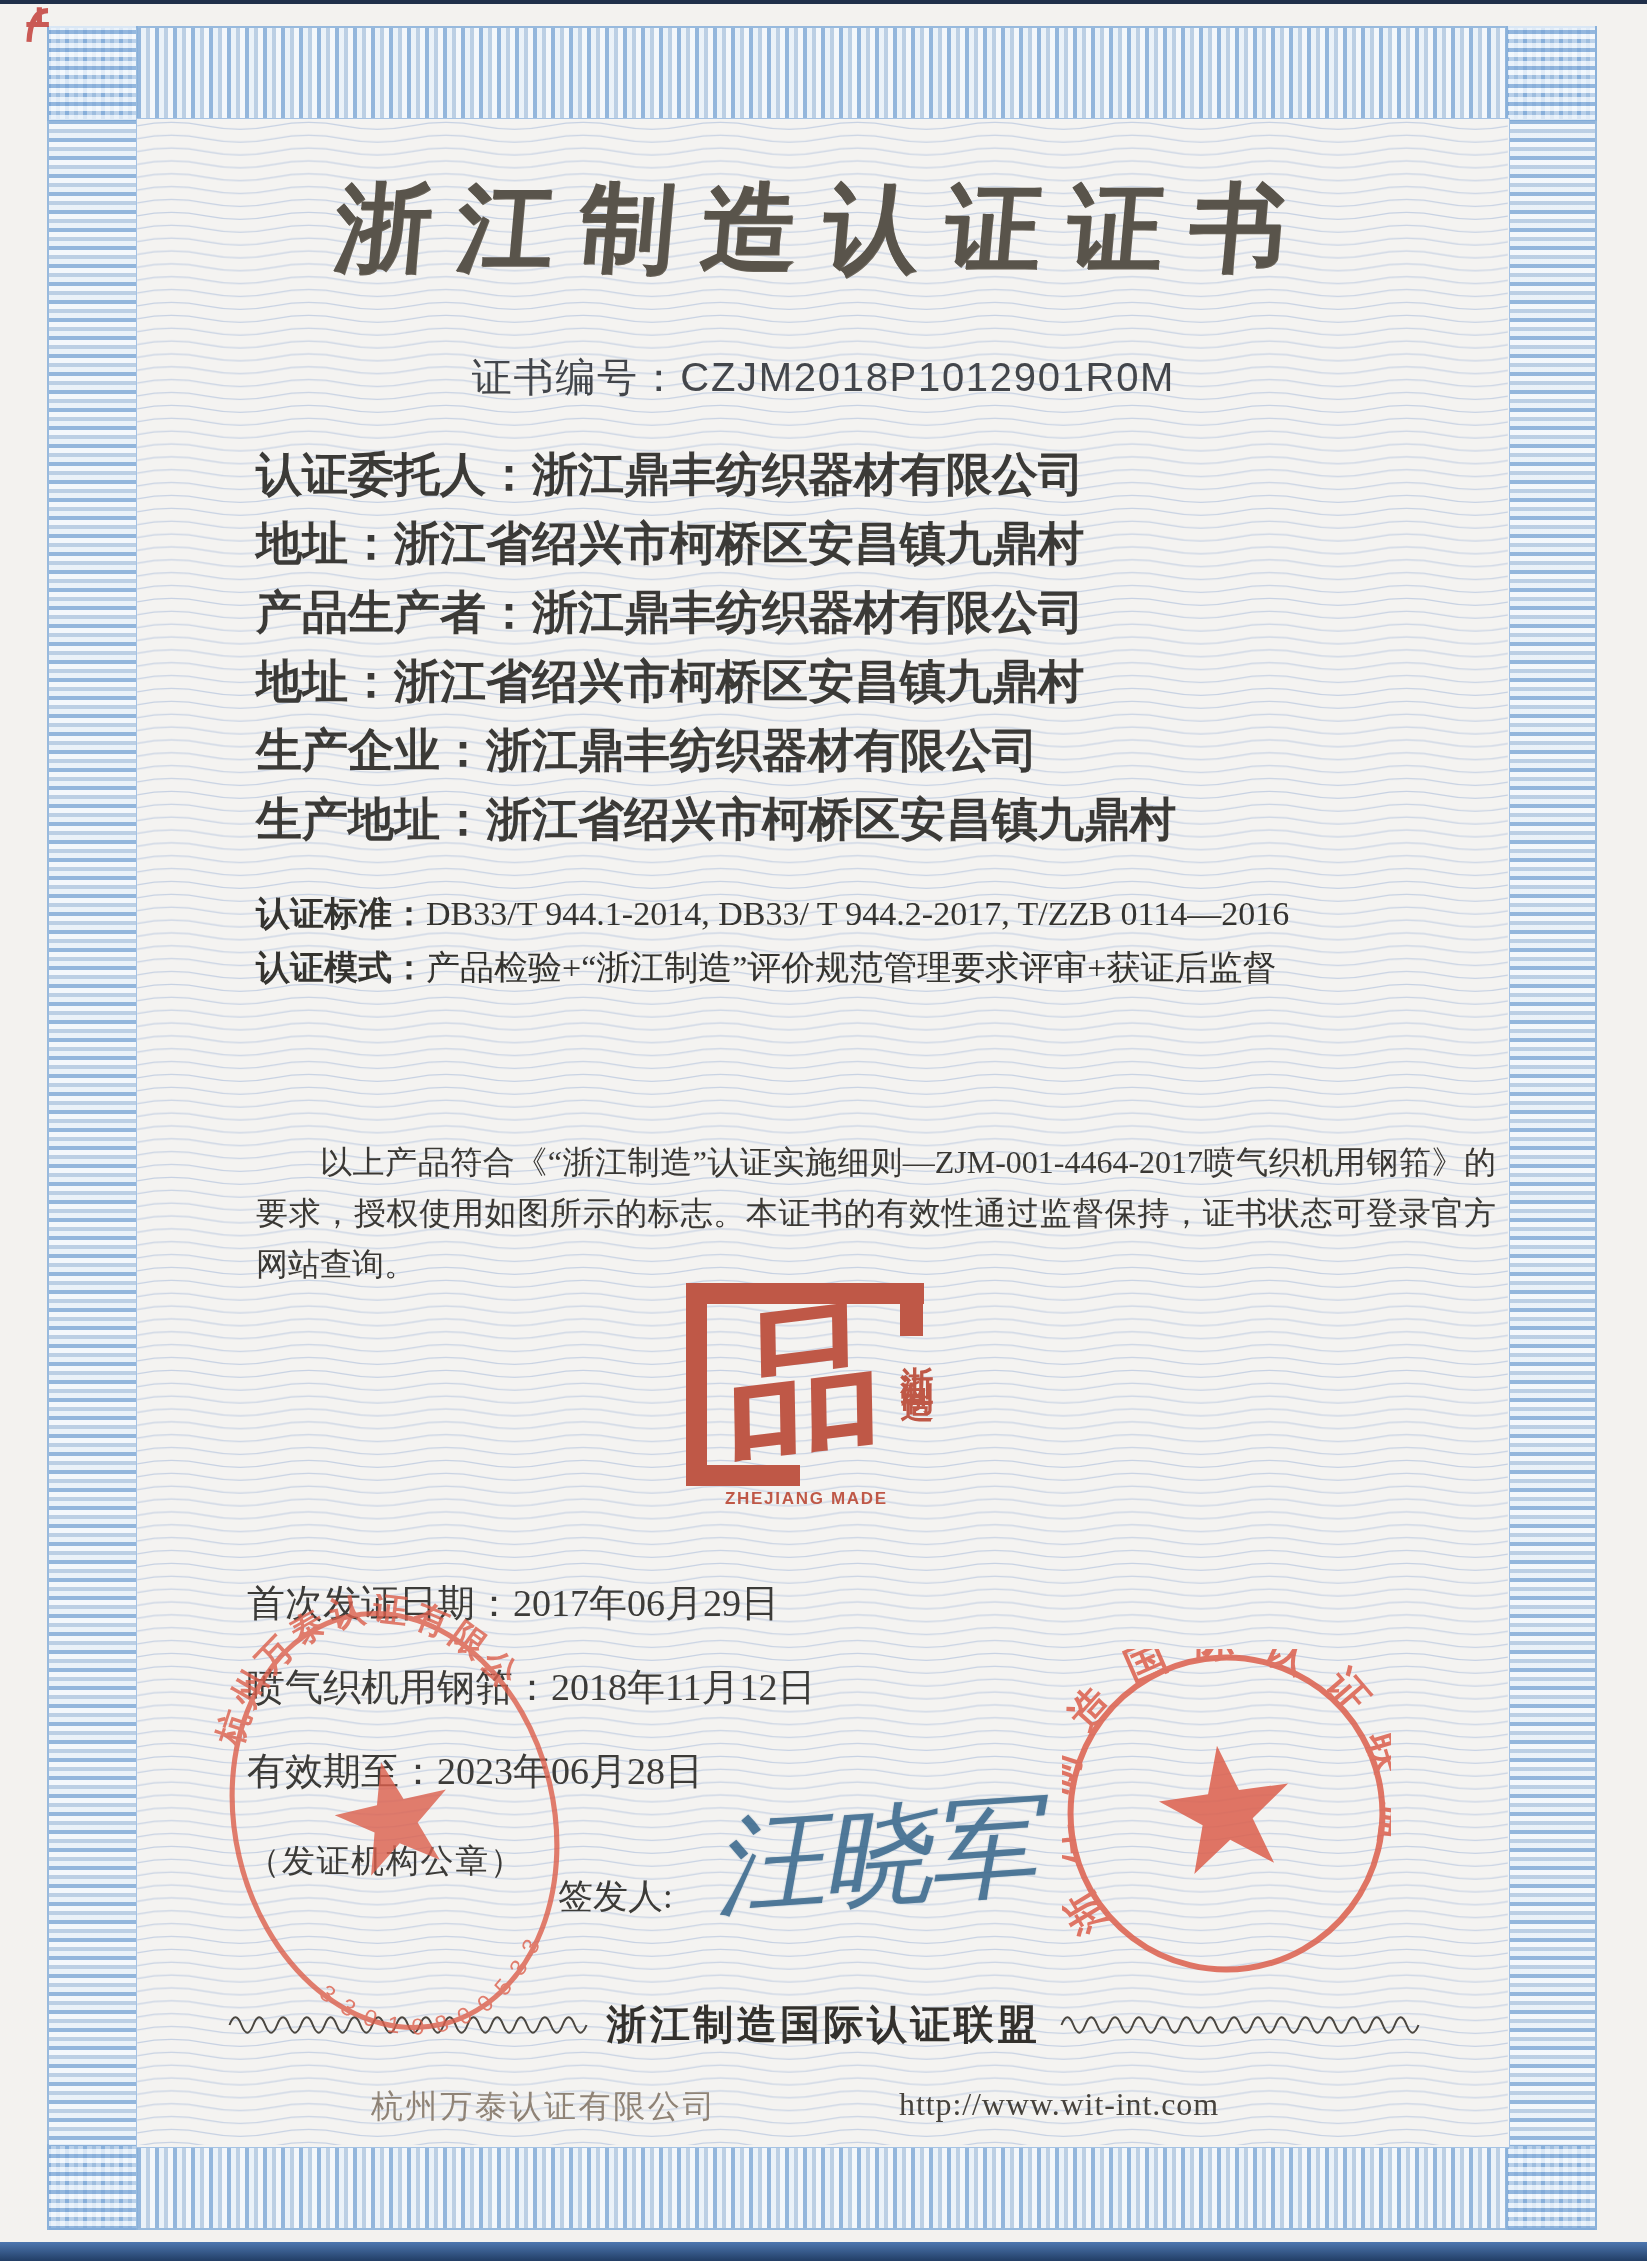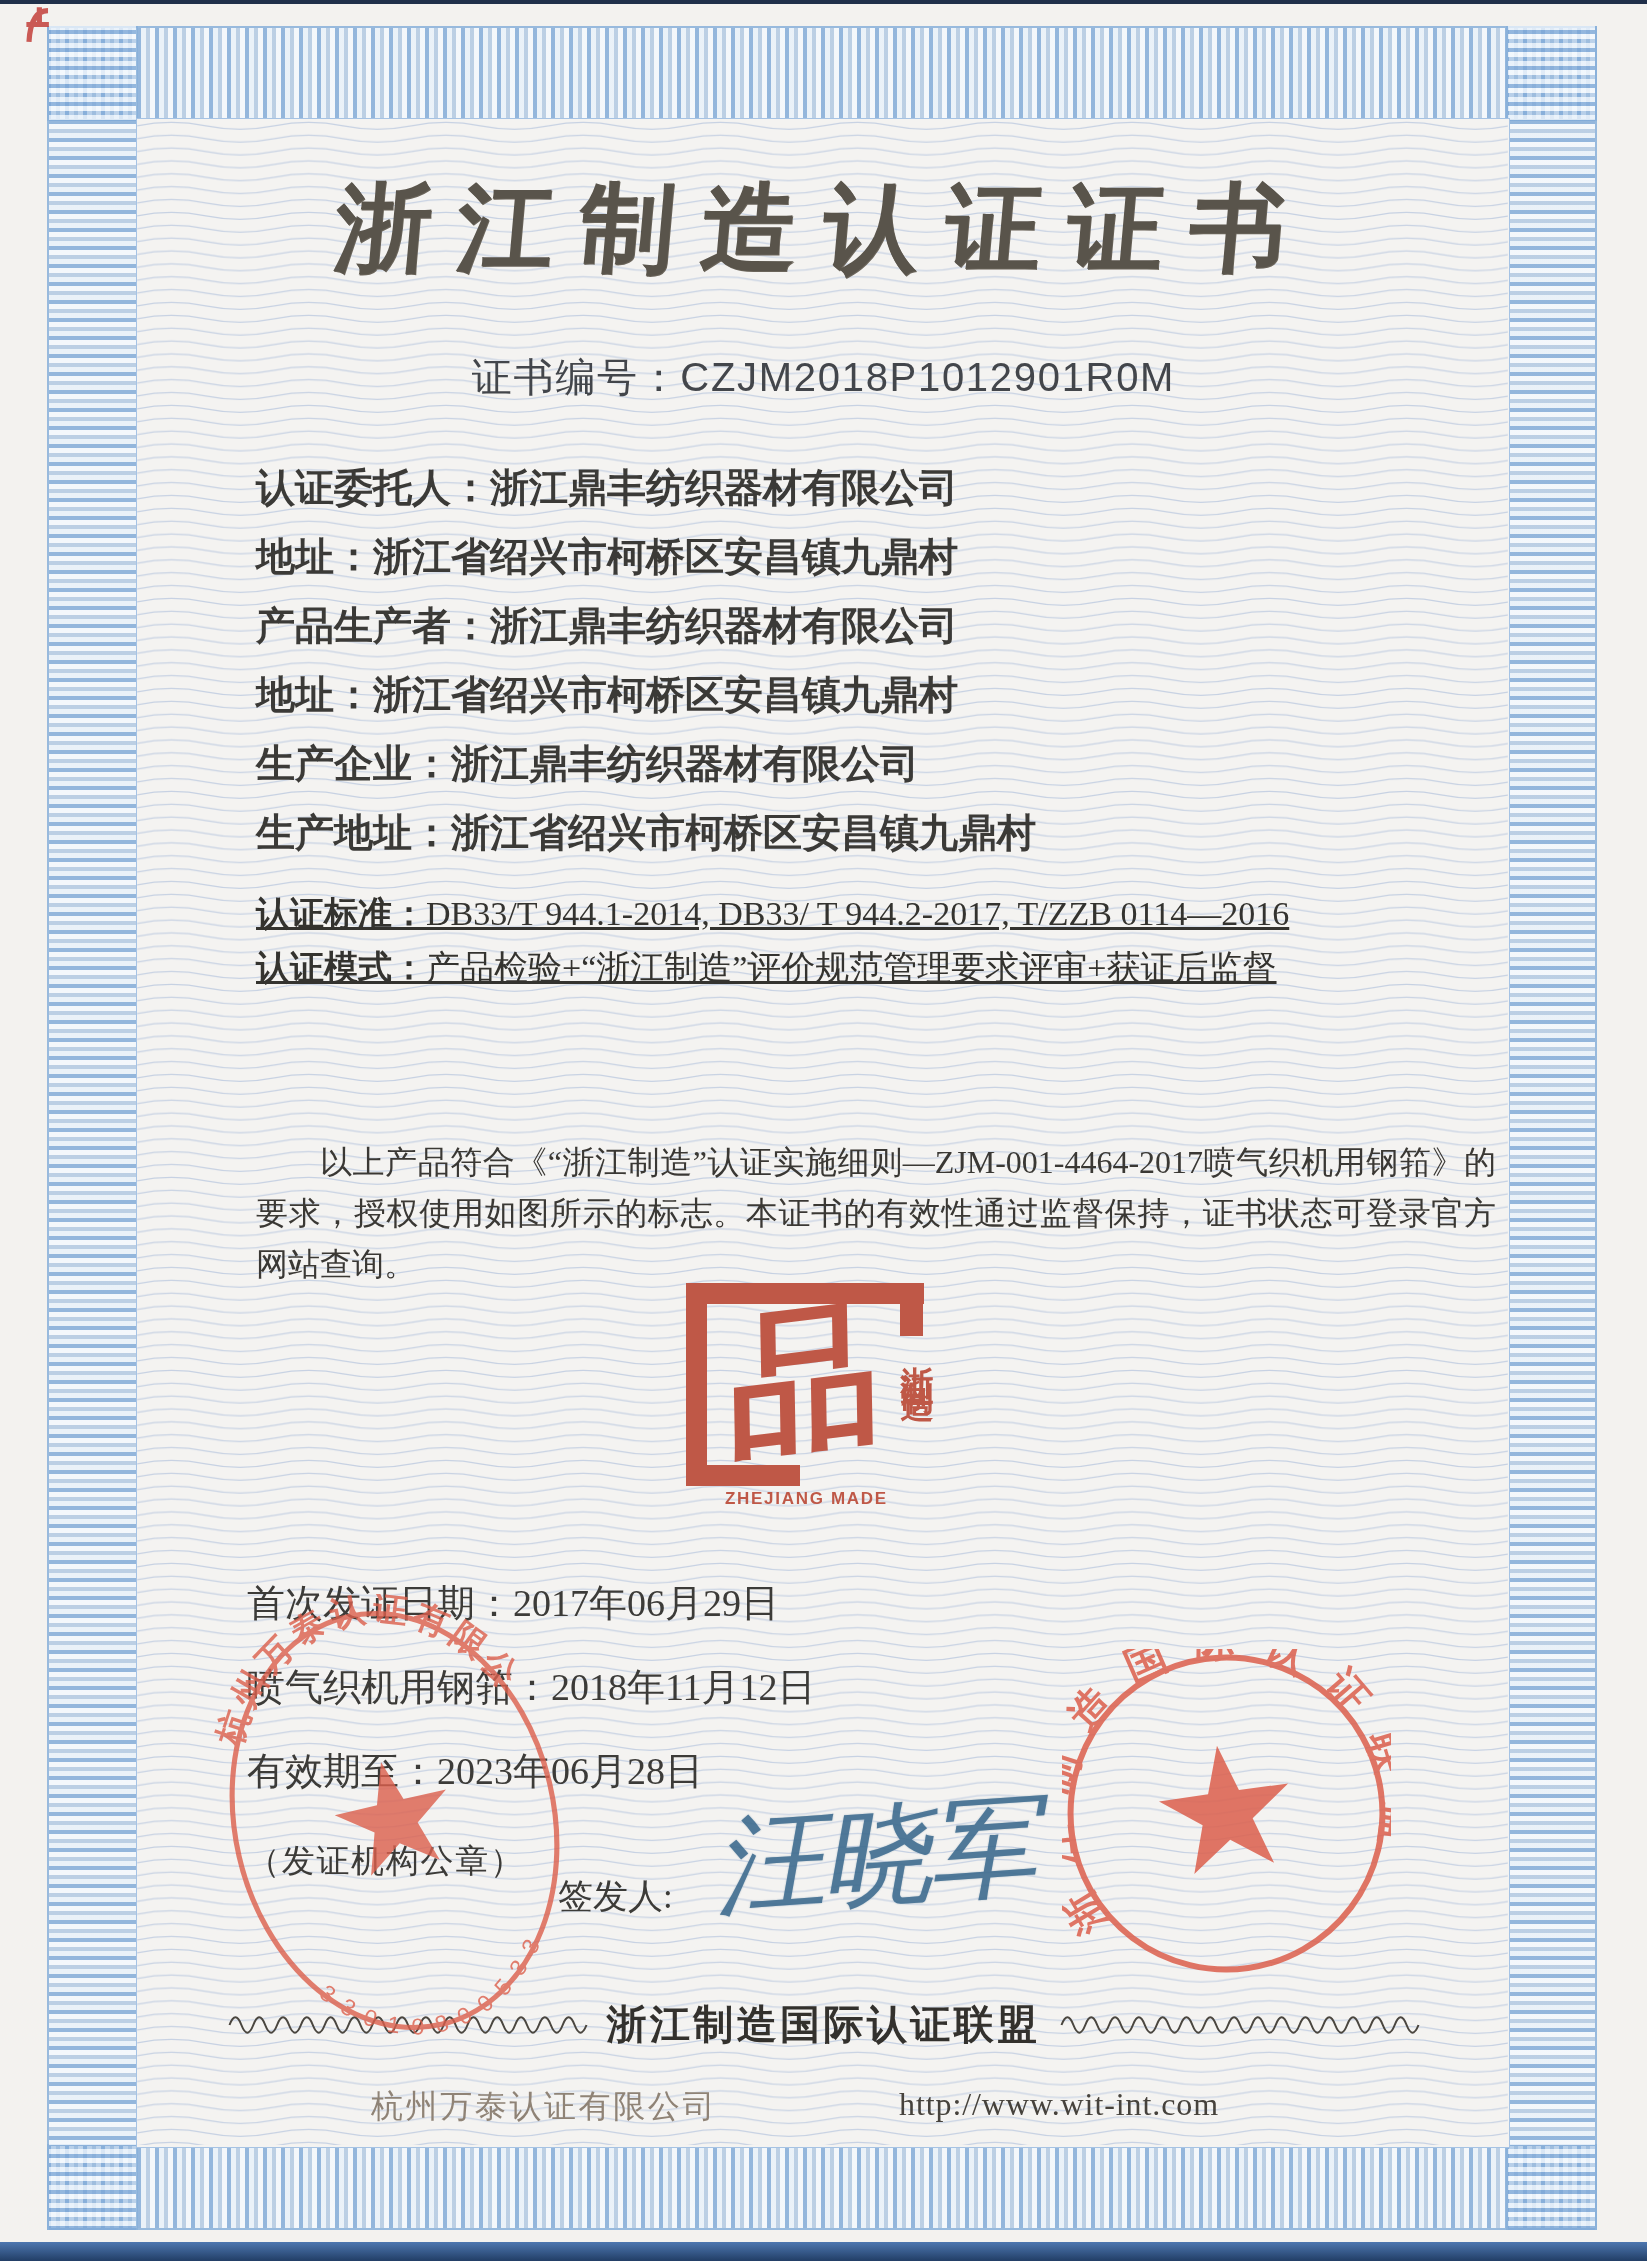--- a/index.html
+++ b/index.html
@@ -25,23 +25,23 @@
   .lace-right{right:50px;top:26px;bottom:31px;width:87px;}
   .waves-wrap{position:absolute;left:136px;top:118px;width:1374px;height:2030px;
       border:1.7px solid #a6c3e4;box-sizing:border-box;background:#f4f3f1;}
   .content{position:absolute;inset:0;z-index:2;}
   
   .title{position:absolute;top:165px;left:0;width:100%;text-align:center;
       font-size:96px;font-weight:bold;letter-spacing:26px;color:#59544b;
       transform:skewX(-5deg);text-shadow:0.9px 0.9px 0 #6b655b;}
   .certline{position:absolute;top:350px;left:0;width:100%;text-align:center;
       font-family:"Liberation Sans","DejaVu Sans",sans-serif;font-size:40px;color:#43464b;letter-spacing:1.7px;}
-  .parties{position:absolute;left:256px;top:453px;font-size:39px;font-weight:bold;color:#3b3a37;}
+  .parties{position:absolute;left:256px;top:440px;font-size:46px;font-weight:bold;color:#3b3a37;}
   .parties .row{height:69px;line-height:69px;white-space:nowrap;}
-  .details{position:absolute;left:256px;top:887px;font-size:34px;color:#34332f;text-decoration:underline;}
+  .details{position:absolute;left:256px;top:887px;font-size:34px;color:#34332f;}
   .details .row{height:54px;line-height:54px;white-space:nowrap;}
   .details .lbl{font-weight:bold;}
   .statement{position:absolute;left:256px;top:1137px;width:1240px;font-size:32px;line-height:51px;
       color:#3a3834;text-indent:2em;text-align:justify;margin:0;}
   
   .logo{position:absolute;left:686px;top:1283px;width:240px;height:242px;}
   .logo .bar{position:absolute;background:#bf5847;}
   .logo .glyph{position:absolute;left:22px;top:12px;width:193px;text-align:center;font-size:153px;
       line-height:172px;font-weight:bold;color:#bf5847;transform:rotate(-7deg) skewX(-6deg);}
   .logo .vtext{position:absolute;left:208px;top:57px;writing-mode:vertical-rl;font-size:33px;

